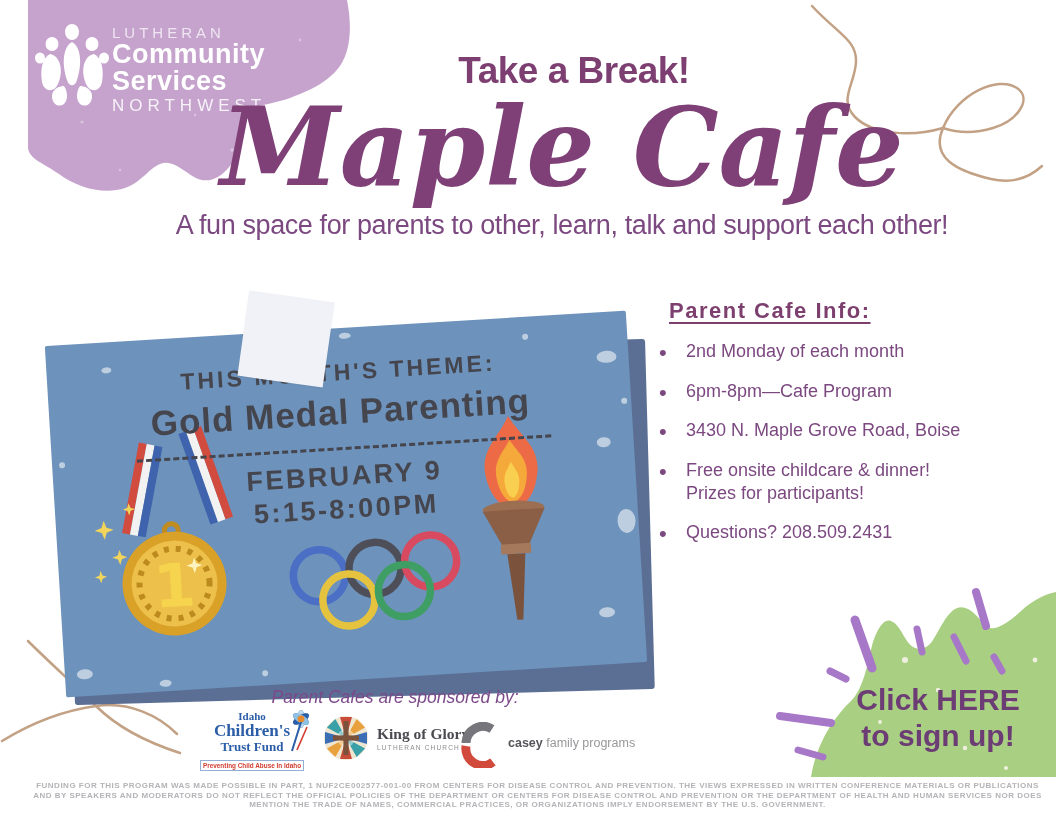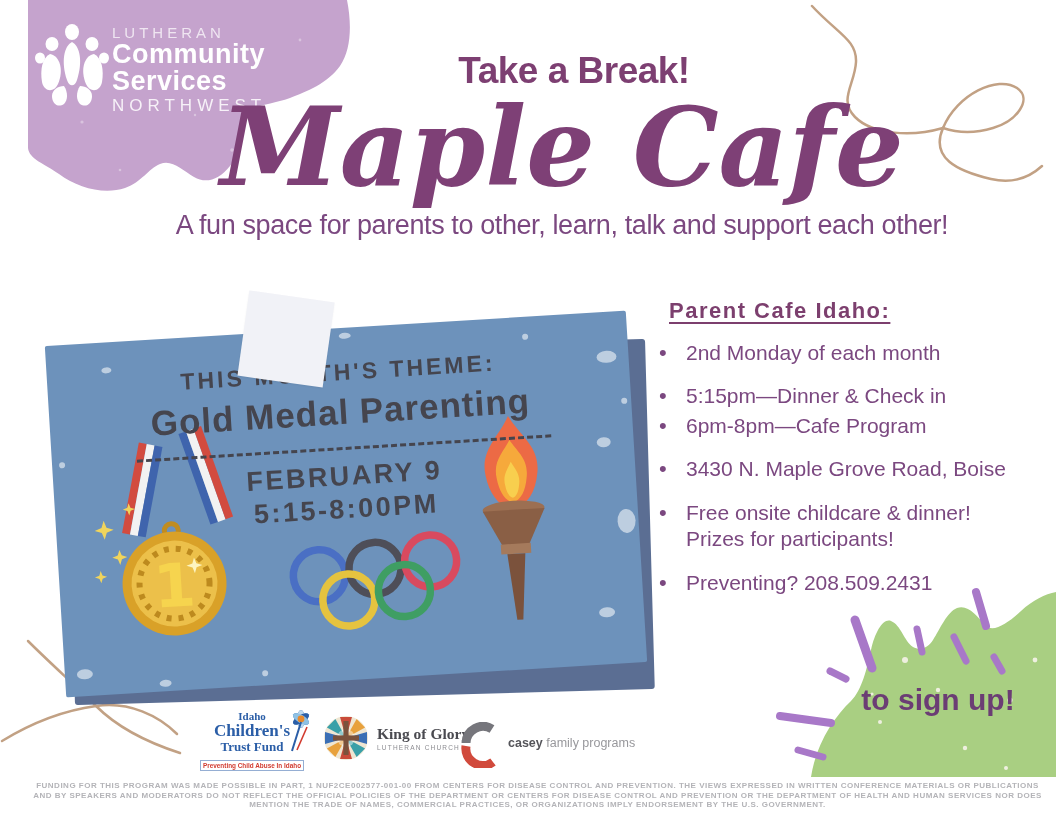--- a/index.html
+++ b/index.html
@@ -37,21 +37,21 @@
   .p-time{position:absolute;left:0;right:0;top:166px;text-align:center;
           font-size:27px;font-weight:700;letter-spacing:2.5px;color:#45454e;}
   .tape{position:absolute;left:243px;top:296px;width:86px;height:86px;background:#f1f2f7;
         transform:rotate(8deg);z-index:3;box-shadow:0 1px 2px rgba(0,0,0,.05);}
 
   
   .info{position:absolute;left:655px;top:298px;width:398px;z-index:2;}
   .info-heading{font-size:22px;font-weight:800;letter-spacing:1.5px;color:#7c3f6e;
                 text-decoration:underline;text-underline-offset:4px;margin:0 0 16px 14px;}
   .info ul{list-style:none;margin:0;padding:0;}
-  .info li{position:relative;padding-left:31px;font-size:21px;font-weight:500;
+  .info li{position:relative;padding-left:31px;font-size:18px;font-weight:500;
            color:#7b4880;line-height:1.26;margin-bottom:17px;}
   .info li.tight{margin-bottom:3px;}
   .info li::before{content:"•";position:absolute;left:4px;top:-1px;font-size:22px;color:#7b4880;}
   .info .l2{display:block;}
 
   
   .cta{position:absolute;left:845px;top:682px;width:186px;text-align:center;z-index:3;cursor:pointer;}
   .cta div{font-size:30px;font-weight:800;color:#6b3d74;line-height:1.2;}
 
   
@@ -234,53 +234,51 @@
 
     <div class="p-theme-label">THIS MONTH'S THEME:</div>
     <div class="p-theme">Gold Medal Parenting</div>
     <div class="p-divider"></div>
     <div class="p-date">FEBRUARY 9</div>
     <div class="p-time">5:15-8:00PM</div>
   </div>
   <div class="tape"></div>
 
   <div class="info">
-    <div class="info-heading">Parent Cafe Idaho:</div>
+    <div class="info-heading">Parent Cafe Info:</div>
     <ul>
       <li>
         <span class="l1">2nd Monday of each month</span>
         <span class="l2"></span>
       </li>
-      <li class="tight">
-        <span class="l1">5:15pm—Dinner &amp; Check in</span>
-        <span class="l2"></span>
-      </li>
       <li>
         <span class="l1">6pm-8pm—Cafe Program</span>
         <span class="l2"></span>
       </li>
       <li>
         <span class="l1">3430 N. Maple Grove Road, Boise</span>
         <span class="l2"></span>
       </li>
       <li>
         <span class="l1">Free onsite childcare &amp; dinner!</span>
         <span class="l2">Prizes for participants!</span>
       </li>
       <li>
-        <span class="l1">Preventing? 208.509.2431</span>
+        <span class="l1">Questions? 208.509.2431</span>
         <span class="l2"></span>
       </li>
     </ul>
   </div>
 
   <div class="cta">
+    <div>Click HERE</div>
     <div>to sign up!</div>
   </div>
 
+  <div class="sponsor-heading">Parent Cafes are sponsored by:</div>
 
   <div class="logo-ictf">
     <svg class="ictf-pin" width="36" height="48" viewBox="0 0 36 48">
       <g transform="translate(18,14)">
         <ellipse rx="4" ry="9" transform="rotate(0)" fill="#2b5ea7"></ellipse>
         <ellipse rx="4" ry="9" transform="rotate(60)" fill="#8fc1e3"></ellipse>
         <ellipse rx="4" ry="9" transform="rotate(120)" fill="#3a7abf"></ellipse>
         <ellipse rx="4" ry="9" transform="rotate(180)" fill="#bcd8ee"></ellipse>
         <ellipse rx="4" ry="9" transform="rotate(240)" fill="#2b5ea7"></ellipse>
         <ellipse rx="4" ry="9" transform="rotate(300)" fill="#8fc1e3"></ellipse>

